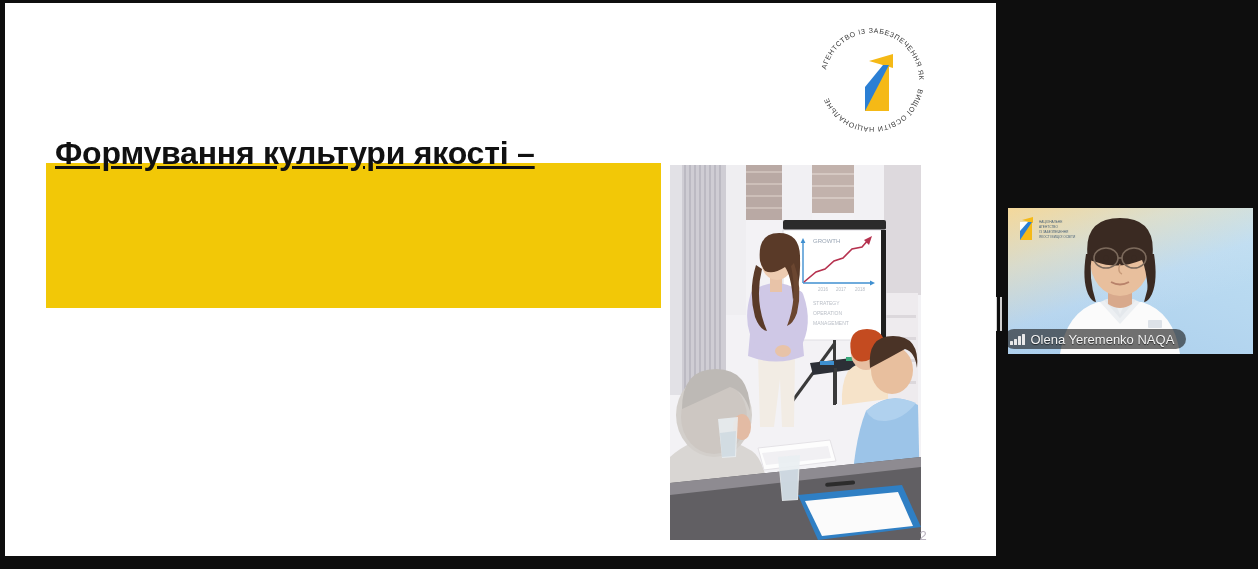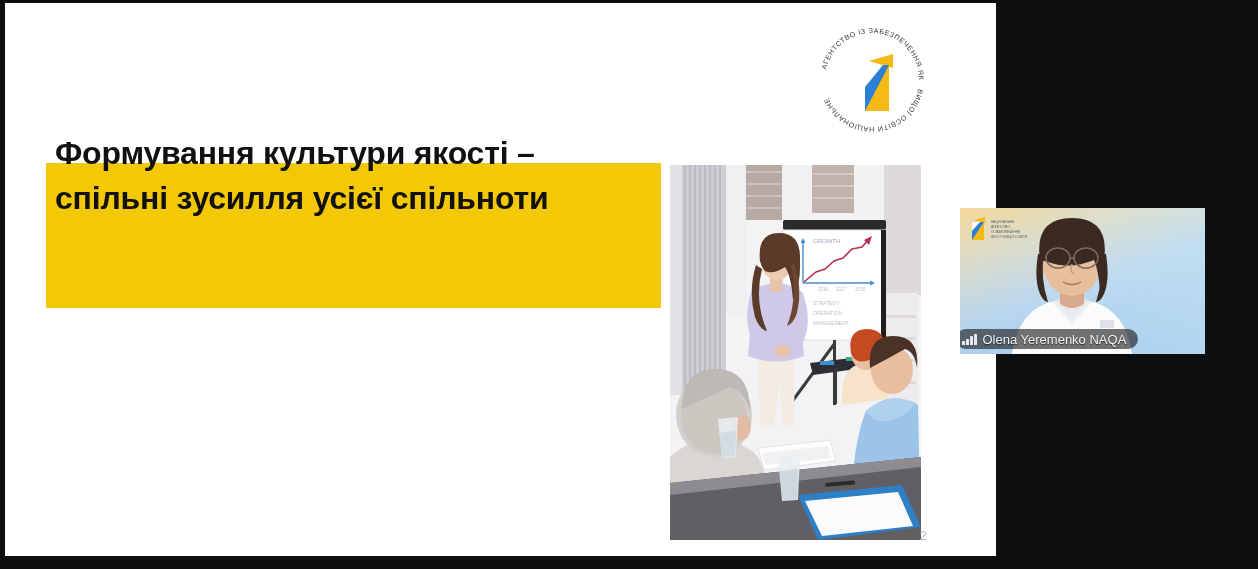--- a/index.html
+++ b/index.html
@@ -26,20 +26,21 @@
   #title-highlight{
     position:absolute; left:41px; top:160px; width:615px; height:145px;
     background:#f2c807;
   }
   #title-text{
     position:relative; z-index:2;
     padding:6px 8px 0 9px;
     font-size:32px; font-weight:bold; line-height:45px;
     color:#111; letter-spacing:-0.2px;
     width:620px;
+    text-decoration:underline;
   }
   #title-text .ln{ display:block; white-space:nowrap; }
 
   
   #slide-photo{
     position:absolute; left:665px; top:162px; width:251px; height:375px;
     overflow:hidden; background:#d8d5de;
   }
   #slide-photo svg{ display:block; width:251px; height:375px; }
 
@@ -50,21 +51,21 @@
 
   
   #panel-handle{
     position:absolute; left:993px; top:296px; width:11px; height:36px;
     display:flex; gap:3px; align-items:center; justify-content:center;
   }
   #panel-handle i{ display:block; width:1.5px; height:34px; background:#cfcfcf; }
 
   
   #video-tile{
-    position:absolute; left:960px; top:208px; width:245px; height:146px;
+    position:absolute; left:1008px; top:208px; width:245px; height:146px;
     overflow:hidden;
     background:
       linear-gradient(160deg, rgba(247,216,150,0.95) 0%, rgba(247,224,176,0.55) 26%, rgba(210,226,242,0.25) 52%, rgba(255,255,255,0) 70%),
       linear-gradient(200deg, #bfe0f2 0%, #b7d8f0 45%, #a9cdec 100%);
   }
   #video-tile svg.person{ position:absolute; left:0; top:0; width:245px; height:146px; }
 
   
   #video-watermark{ position:absolute; left:8px; top:8px; width:78px; height:26px; }
   #video-watermark svg{ display:block; width:78px; height:26px; }
@@ -113,21 +114,20 @@
         <polygon points="52,90 76,44 76,90" fill="#f5b916"></polygon>
         <polygon points="52,44 52,66 70,44" fill="#ffffff"></polygon>
       </svg>
     </div>
 
     <div id="title-highlight"></div>
 
     <div id="title-block">
       <div id="title-text">
         <span class="ln">Формування культури якості –</span>
-        <span class="ln">спільні зусилля усієї спільноти</span>
       </div>
     </div>
 
     <div id="slide-photo">
       <svg viewBox="0 0 251 375" xmlns="http://www.w3.org/2000/svg">
 
         <rect x="0" y="0" width="251" height="375" fill="#f3f2f5"></rect>
 
         <rect x="0" y="0" width="12" height="230" fill="#e2e1e6"></rect>
         <rect x="12" y="0" width="44" height="250" fill="#cfcdd4"></rect>

